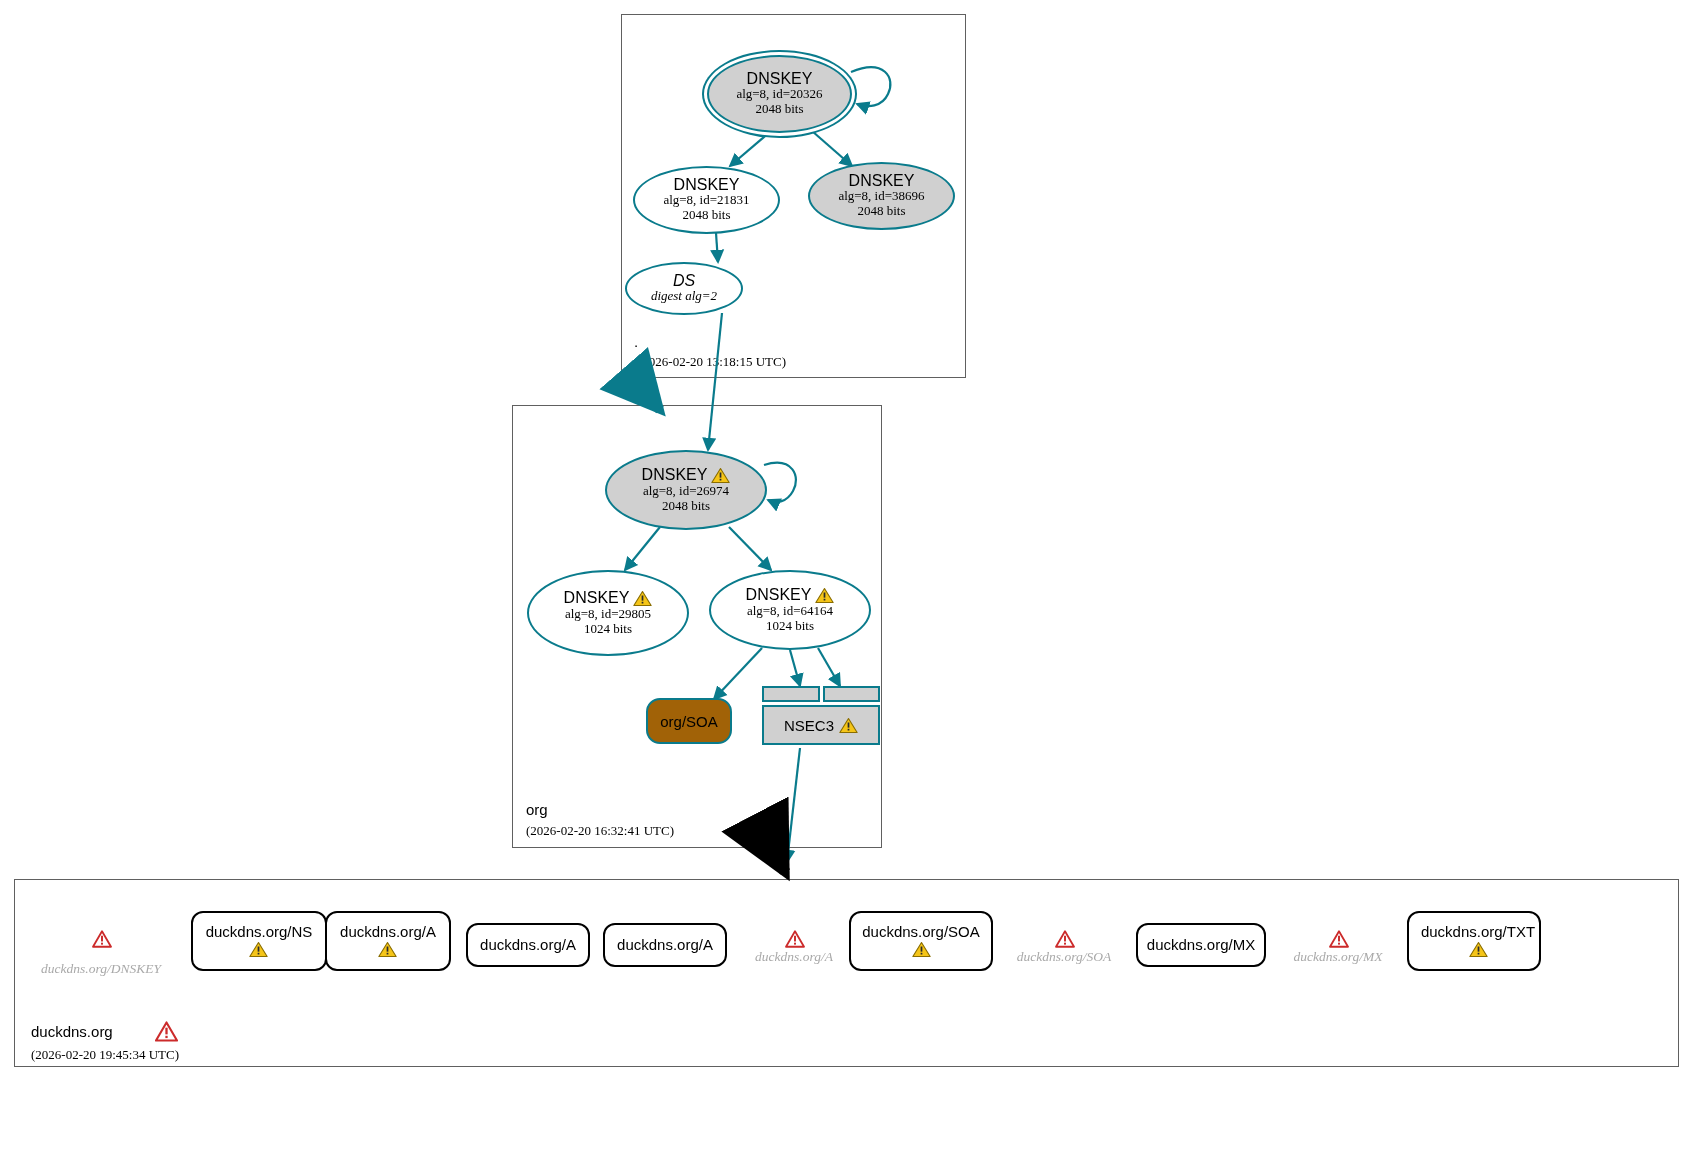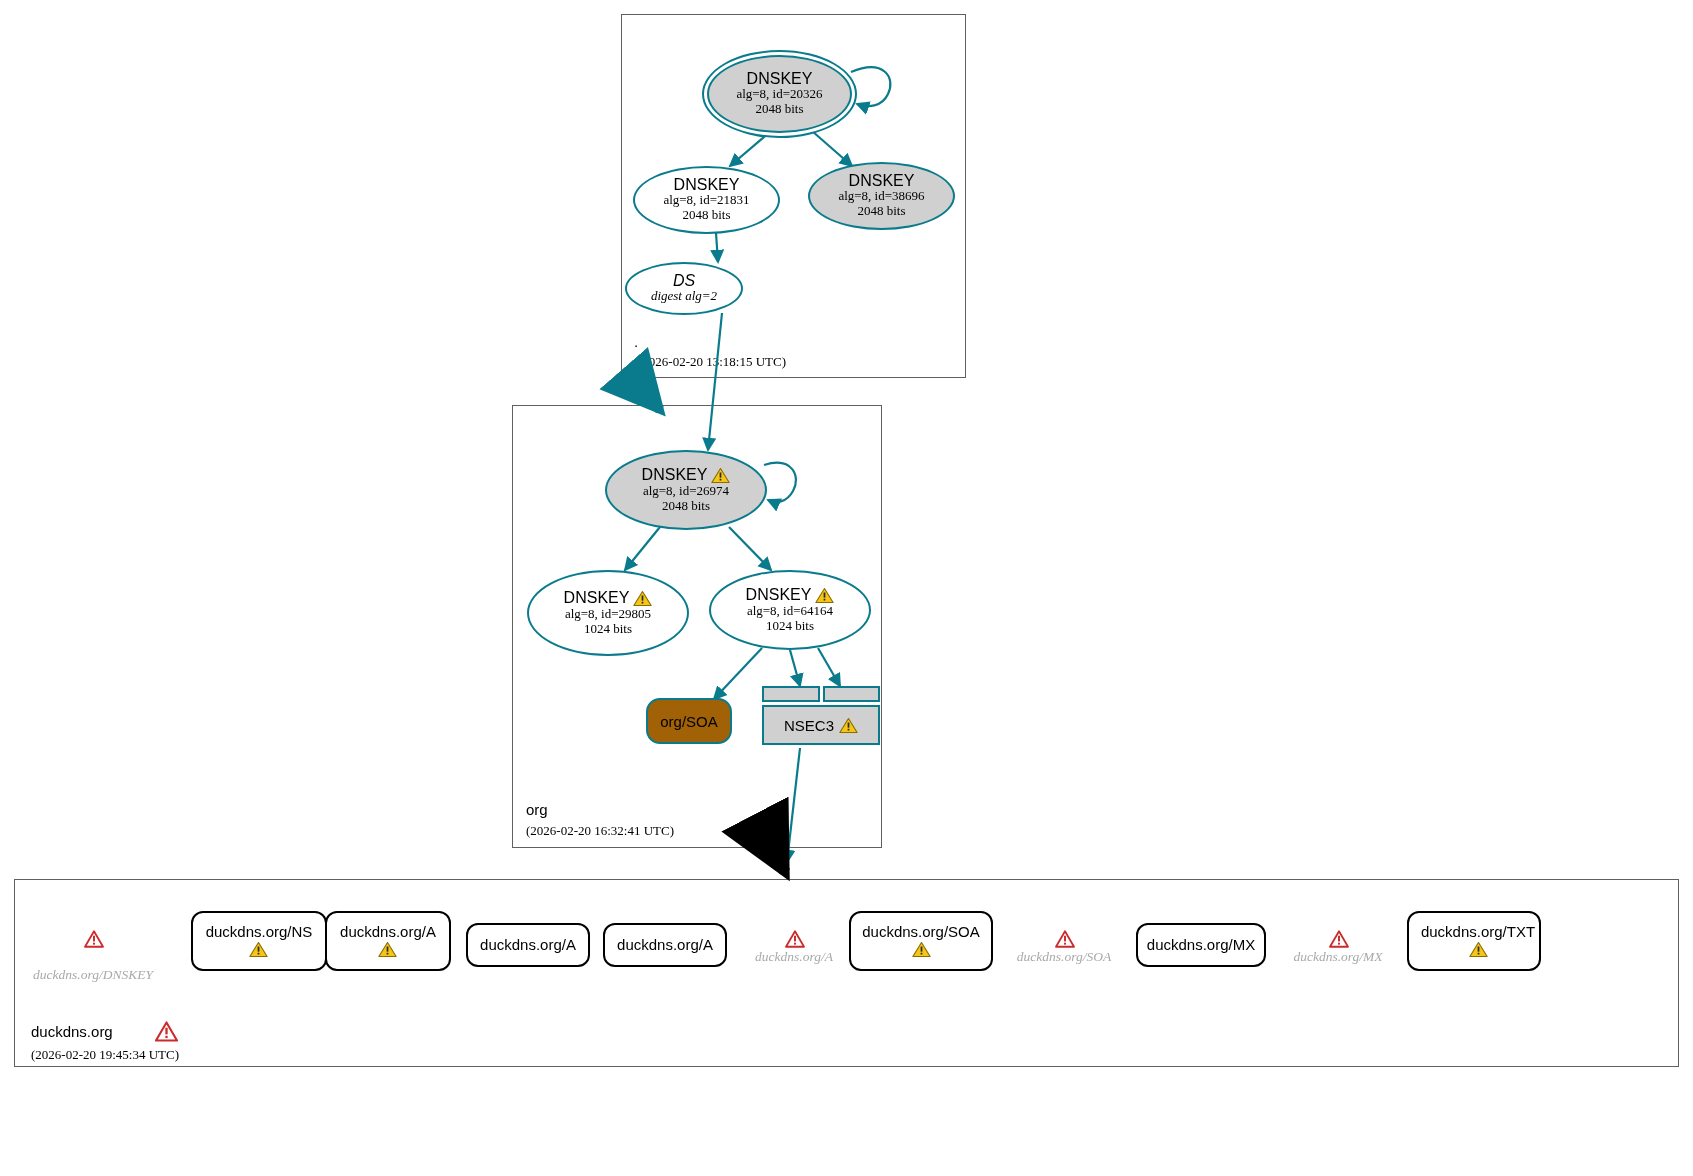--- a/index.html
+++ b/index.html
@@ -198,21 +198,21 @@
         <svg viewBox="0 0 22 19" width="19" height="17">
           <path d="M11 1.4 L21 17.6 L1 17.6 Z" fill="#f5c518" stroke="#8a6d00" stroke-width="1.3" stroke-linejoin="round"></path>
           <rect x="10" y="6" width="2" height="6" fill="#2b2b2b"></rect>
           <rect x="10" y="13.3" width="2" height="2" fill="#2b2b2b"></rect>
         </svg>
       </span>
     </div>
   </div>
 
   <div id="duckdns-row">
-      <div class="ghost" style="left: 28px; top: 930px; width: 130px; flex-direction: column; align-items: center; gap: 20px;">
+      <div class="ghost" style="left: 36px; top: 930px; width: 130px; flex-direction: column; align-items: center; gap: 14px;">
         <span class="err">
           <svg viewBox="0 0 24 22" width="20" height="18">
             <path d="M12 1.5 L23 20.5 L1 20.5 Z" fill="#ffffff" stroke="#cc2b2b" stroke-width="2.2" stroke-linejoin="round"></path>
             <rect x="10.8" y="7" width="2.4" height="7" fill="#cc2b2b"></rect>
             <rect x="10.8" y="15.5" width="2.4" height="2.4" fill="#cc2b2b"></rect>
           </svg>
         </span>
         <span class="ghost-label">duckdns.org/DNSKEY</span>
       </div>
       <div class="rrset" style="left: 172px; top: 911px; width: 136px; height: 60px; margin-left: 19px;">

